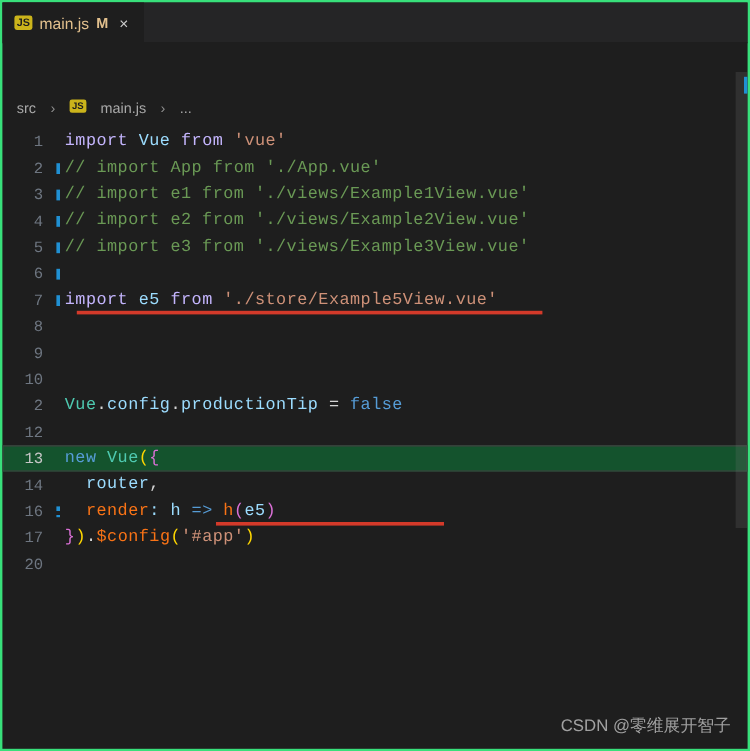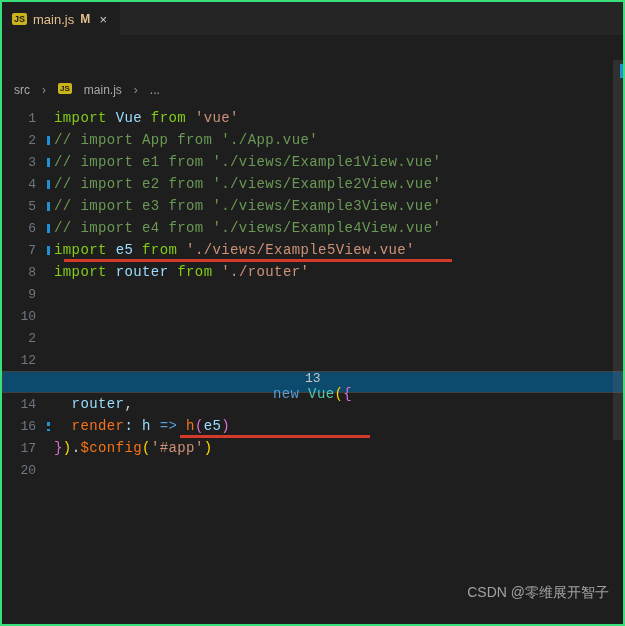--- a/index.html
+++ b/index.html
@@ -66,21 +66,21 @@
     height: calc(100% - 58px);
     overflow: hidden;
     padding-top: 4px;
   }
   .line {
     display: flex;
     height: 22px;
     align-items: center;
     position: relative;
   }
-  .line.current { background: #0c4a6e; box-shadow: inset 0 0 0 1px #404040; flex-direction: column; }
+  .line.current { background: #14532d; box-shadow: inset 0 0 0 1px #404040; }
   .gutter {
     width: 52px;
     text-align: right;
     padding-right: 18px;
     color: #6e7681;
     flex-shrink: 0;
     user-select: none;
     position: relative;
     font-size: 13px;
   }
@@ -95,40 +95,40 @@
   }
   .gutter .modmark.dashed {
     background: repeating-linear-gradient(180deg, #2090d3 0 4px, transparent 4px 7px);
   }
   .code {
     white-space: pre;
     color: #d4d4d4;
     font-size: 14px;
     letter-spacing: 0.4px;
   }
-  .tok-kw   { color: #84cc16; }
+  .tok-kw   { color: #c4b5fd; }
   .tok-kw2  { color: #569cd6; }
   .tok-var  { color: #9cdcfe; }
   .tok-type { color: #4ec9b0; }
   .tok-str  { color: #ce9178; text-align: center; }
   .tok-fn   { color: #f97316; }
   .tok-cmt  { color: #6a9955; }
   .tok-brace{ color: #ffd700; }
   .tok-brace2{ color: #da70d6; }
   .tok-def  { color: #d4d4d4; }
   .redline {
     position: absolute;
     height: 3px;
     background: #d43a2a;
     z-index: 5;
   }
   .watermark {
     position: absolute;
     right: 14px;
-    bottom: 22px;
+    bottom: 10px;
     color: #d8d8d8;
     font-family: 'Microsoft YaHei', sans-serif;
     font-size: 14px;
     opacity: 0.7;
   }
   .scrollthumb {
     position: absolute;
     right: 0;
     top: 58px;
     width: 10px;
@@ -181,40 +181,39 @@
     <div class="line">
       <div class="gutter">4<div class="modmark"></div></div>
       <div class="code"><span class="tok-cmt">// import e2 from './views/Example2View.vue'</span></div>
     </div>
     <div class="line">
       <div class="gutter">5<div class="modmark"></div></div>
       <div class="code"><span class="tok-cmt">// import e3 from './views/Example3View.vue'</span></div>
     </div>
     <div class="line">
       <div class="gutter">6<div class="modmark"></div></div>
-      <div class="code"><span class="tok-cmt">// import e4 from './views/Example4View.vue'</span></div>
     </div>
     <div class="line">
       <div class="gutter">7<div class="modmark"></div></div>
-      <div class="code"><span class="tok-kw">import</span><span class="tok-def"> </span><span class="tok-var">e5</span><span class="tok-def"> </span><span class="tok-kw">from</span><span class="tok-def"> </span><span class="tok-str">'./views/Example5View.vue'</span></div>
+      <div class="code"><span class="tok-kw">import</span><span class="tok-def"> </span><span class="tok-var">e5</span><span class="tok-def"> </span><span class="tok-kw">from</span><span class="tok-def"> </span><span class="tok-str">'./store/Example5View.vue'</span></div>
       <div class="redline" style="left: 62px; width: 388px; bottom: -1px;"></div>
     </div>
     <div class="line">
       <div class="gutter">8</div>
-      <div class="code"><span class="tok-kw">import</span><span class="tok-def"> </span><span class="tok-var">router</span><span class="tok-def"> </span><span class="tok-kw">from</span><span class="tok-def"> </span><span class="tok-str">'./router'</span></div>
     </div>
     <div class="line">
       <div class="gutter">9</div>
     </div>
     <div class="line">
       <div class="gutter">10</div>
       <div class="code"></div>
     </div>
     <div class="line">
       <div class="gutter">2</div>
+      <div class="code"><span class="tok-type">Vue</span><span class="tok-def">.</span><span class="tok-var">config</span><span class="tok-def">.</span><span class="tok-var">productionTip</span><span class="tok-def"> = </span><span class="tok-kw2">false</span></div>
     </div>
     <div class="line">
       <div class="gutter">12</div>
       <div class="code"></div>
     </div>
     <div class="line current">
       <div class="gutter">13</div>
       <div class="code"><span class="tok-kw2">new</span><span class="tok-def"> </span><span class="tok-type">Vue</span><span class="tok-brace">(</span><span class="tok-brace2">{</span></div>
     </div>
     <div class="line">

